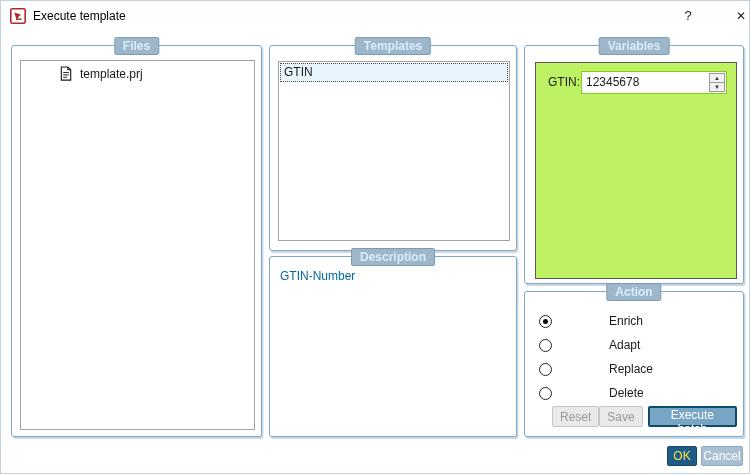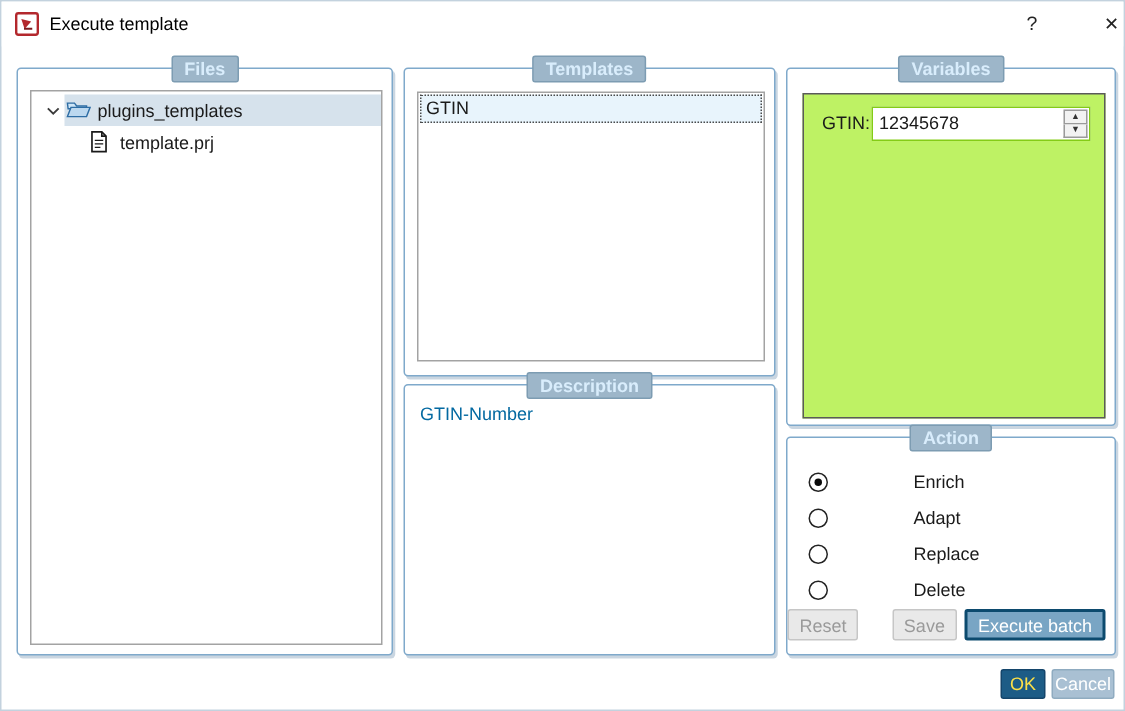--- a/index.html
+++ b/index.html
@@ -69,21 +69,21 @@
   .spin-btns { position:absolute; right:1px; top:1px; width:16px; height:19px; display:flex; flex-direction:column; }
   .spin-btn { flex:1; border:1px solid #9a9a9a; background:#f2f2f2; font-size:6px; line-height:8px; text-align:center; color:#333; }
   .spin-btn + .spin-btn { border-top:none; }
 
   
   .radio-row { position:absolute; left:14px; display:flex; align-items:center; height:16px; font-size:12px;gap:48px; }
   .radio-circle { width:13px; height:13px; border:1px solid #222; border-radius:50%; margin-right:9px; position:relative; background:#fff; flex:0 0 auto; }
   .radio-row.checked .radio-circle::after {
     content:""; position:absolute; left:3px; top:3px; width:5px; height:5px; border-radius:50%; background:#0a0a0a;
   }
-  .action-buttons { position:absolute; left:0; right:6px; top:114px; height:21px; display:flex; align-items:flex-start; }
+  .action-buttons { position:absolute; left:27px; right:6px; top:114px; height:21px; display:flex; align-items:flex-start; }
   .btn { font-family:"Liberation Sans", sans-serif; font-size:12px; height:21px; border-radius:2px; padding:0 7px; }
   .btn-disabled { background:#e9e9e9; border:1px solid #c6c6c6; color:#9a9a9a; }
   .btn-exec { background:#79a5c4; border:2px solid #0c4a6e; color:#ffffff; margin-left:5px; }
   .spacer { flex:1 1 auto; }
 
   
   .btn-ok { position:absolute; left:666px; top:445px; width:30px; height:20px; background:#1d5c86; border:1px solid #14456b; color:#fde047; font-size:12px; line-height:18px; text-align:center; border-radius:2px; }
   .btn-cancel { position:absolute; left:700px; top:445px; width:42px; height:20px; background:#a9c0d3; border:1px solid #8fabc0; color:#fff; font-size:12px; line-height:18px; text-align:center; border-radius:2px; }
 
   svg { display:block; }
@@ -100,36 +100,20 @@
     </svg>
   </span>
   <span class="title-text">Execute template</span>
   <span class="cap-btn cap-help">?</span>
   <span class="cap-btn cap-close">✕</span>
 </div>
 
 <div class="group g-files">
   <span class="badge">Files</span>
   <div class="tree-panel">
-    <div class="tree-row selected">
-      <span class="tree-twist">
-        <svg viewBox="0 0 10 6" width="9" height="6">
-            <polyline points="1,1 5,5 9,1" fill="none" stroke="#3c3c3c" stroke-width="1.4"></polyline>
-          </svg>
-      </span>
-      <span class="tree-sel-wrap">
-        <span class="tree-icon">
-          <svg viewBox="0 0 18 14" width="17" height="14">
-            <path d="M1 2.5 h5 l1.5 2 h7 v2 h-13 z" fill="#cfe6f7" stroke="#2e6da4" stroke-width="1"></path>
-            <path d="M1 12 L3.5 5.5 H17 L14.5 12 Z" fill="#bcd8ef" stroke="#2e6da4" stroke-width="1"></path>
-          </svg>
-        </span>
-        <span class="tree-label">plugins_templates</span>
-      </span>
-    </div>
     <div class="tree-row child">
       <span class="tree-icon">
         <svg viewBox="0 0 14 16" width="14" height="15">
           <path d="M2 1 h7 l3 3 v11 h-10 z" fill="#ffffff" stroke="#1a1a1a" stroke-width="1.2"></path>
           <path d="M9 1 v3 h3" fill="none" stroke="#1a1a1a" stroke-width="1.2"></path>
           <line x1="4" y1="7" x2="10" y2="7" stroke="#1a1a1a" stroke-width="1"></line>
           <line x1="4" y1="9.5" x2="10" y2="9.5" stroke="#1a1a1a" stroke-width="1"></line>
           <line x1="4" y1="12" x2="8" y2="12" stroke="#1a1a1a" stroke-width="1"></line>
         </svg>
       </span>

